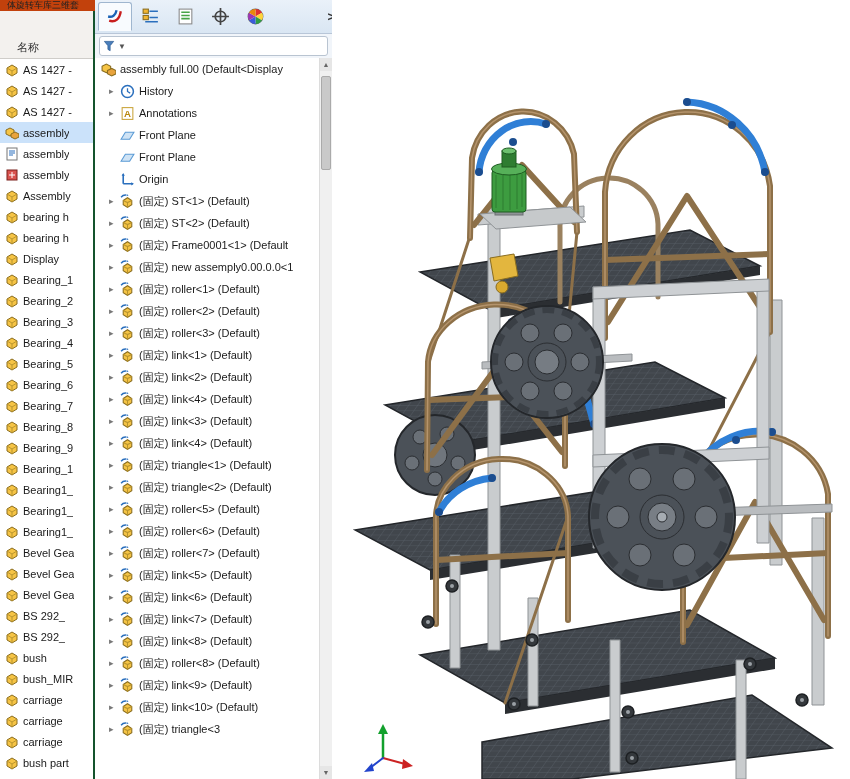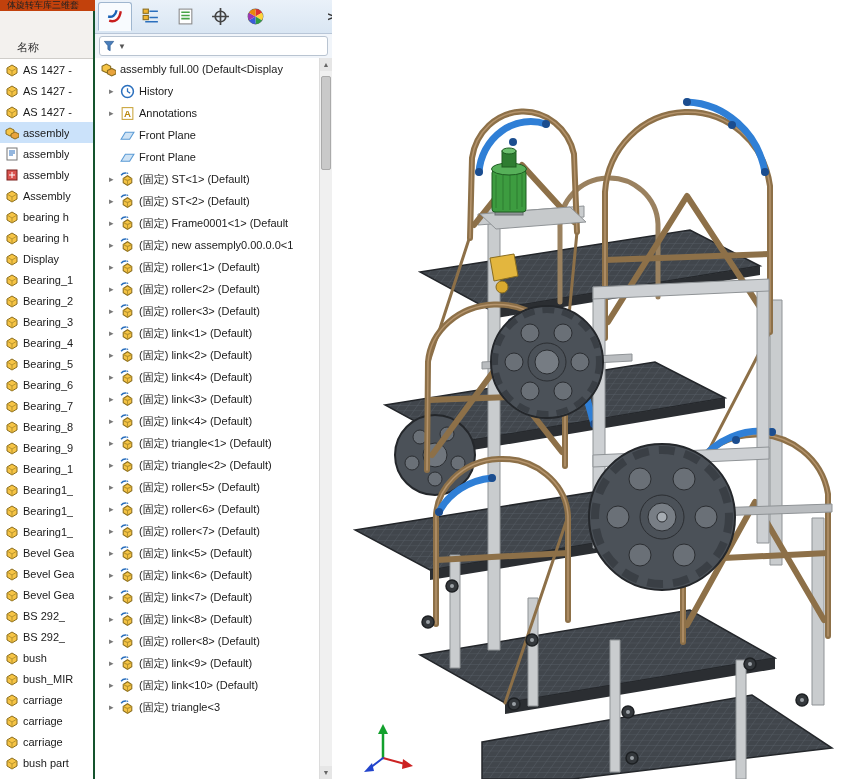--- a/index.html
+++ b/index.html
@@ -477,20 +477,30 @@
       <div class="tree-row">
         <span class="arrow"></span>
         <span class="ticon">
           <svg viewBox="0 0 14 14">
             <path d="M1 10.5l4-6.5h8l-4 6.5z" fill="#cfe3f5" stroke="#5b9bd5"></path>
           </svg>
         </span>
         <span class="tlabel">Front Plane</span>
       </div>
       <div class="tree-row">
+        <span class="arrow"></span>
+        <span class="ticon">
+          <svg viewBox="0 0 14 14">
+            <path d="M3 11L3 2M3 11h9" stroke="#2a6fbd" stroke-width="1.5" fill="none"></path>
+            <path d="M1.5 3.5L3 1l1.5 2.5zM10.5 9.5L13 11l-2.5 1.5z" fill="#2a6fbd"></path>
+          </svg>
+        </span>
+        <span class="tlabel">Origin</span>
+      </div>
+      <div class="tree-row">
         <span class="arrow">▸</span>
         <span class="ticon">
           <svg viewBox="0 0 14 14">
             <path d="M3 6l4-2.5L11 6v4l-4 2.5L3 10z" fill="#f6c445" stroke="#8a6d1f"></path>
             <path d="M3 6l4 2 4-2M7 8v4.5" stroke="#b9952e" fill="none"></path>
             <path d="M1 3q2-2.5 5-2" stroke="#2a6fbd" fill="none" stroke-width="1.3"></path>
             <path d="M6.5 0.2L8 1.2 6.3 2z" fill="#2a6fbd"></path>
           </svg>
         </span>
         <span class="tlabel">(固定) ST&lt;1&gt; (Default)</span>

